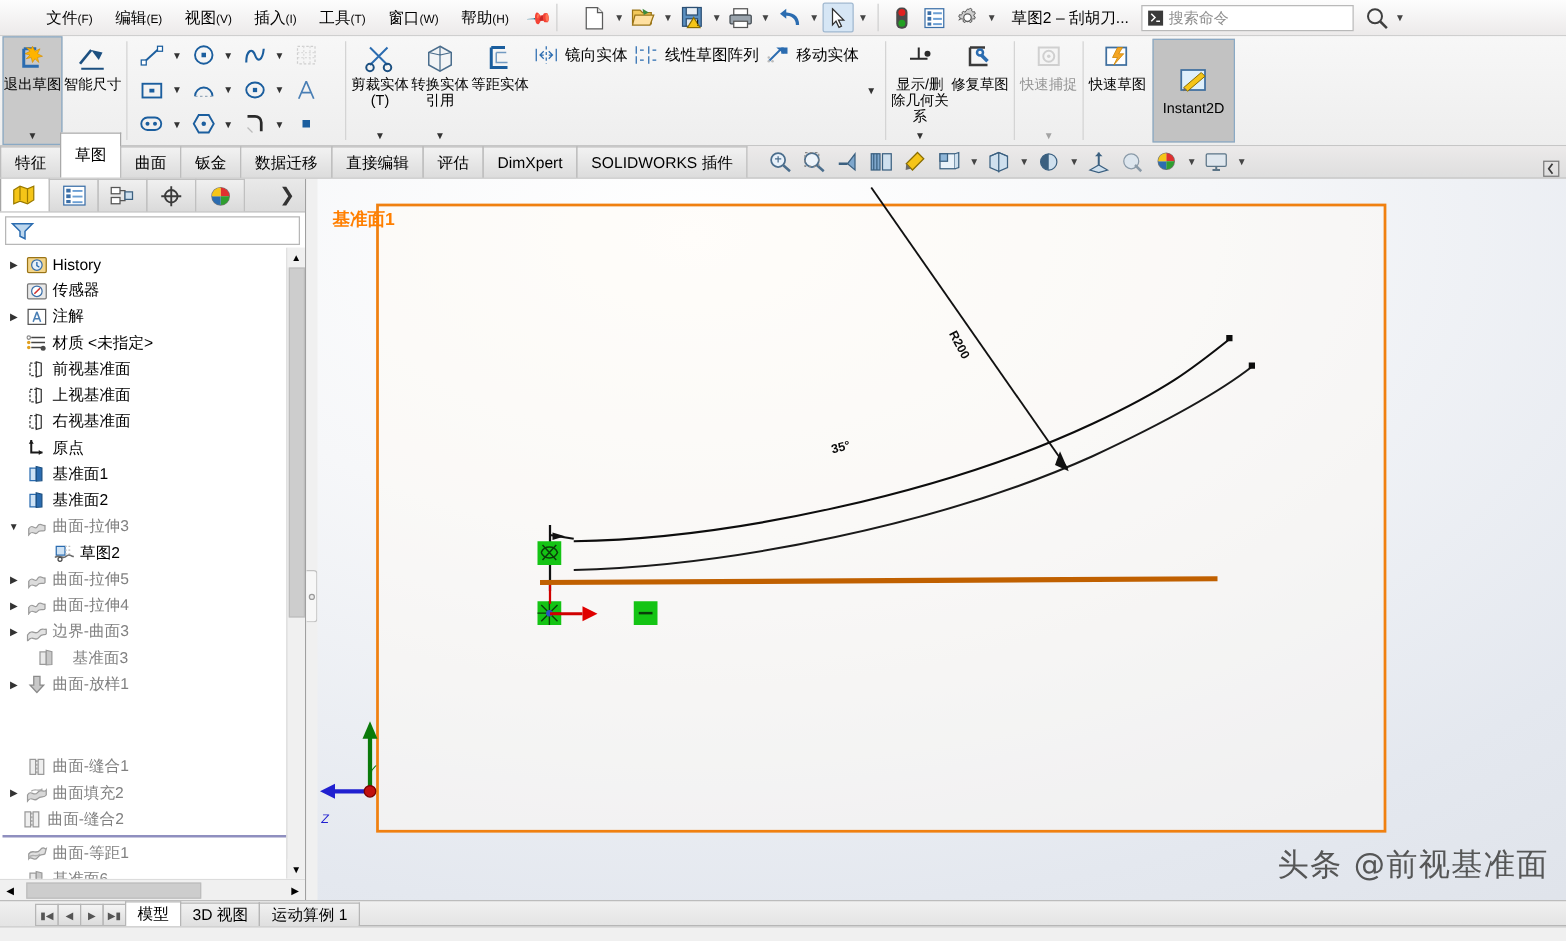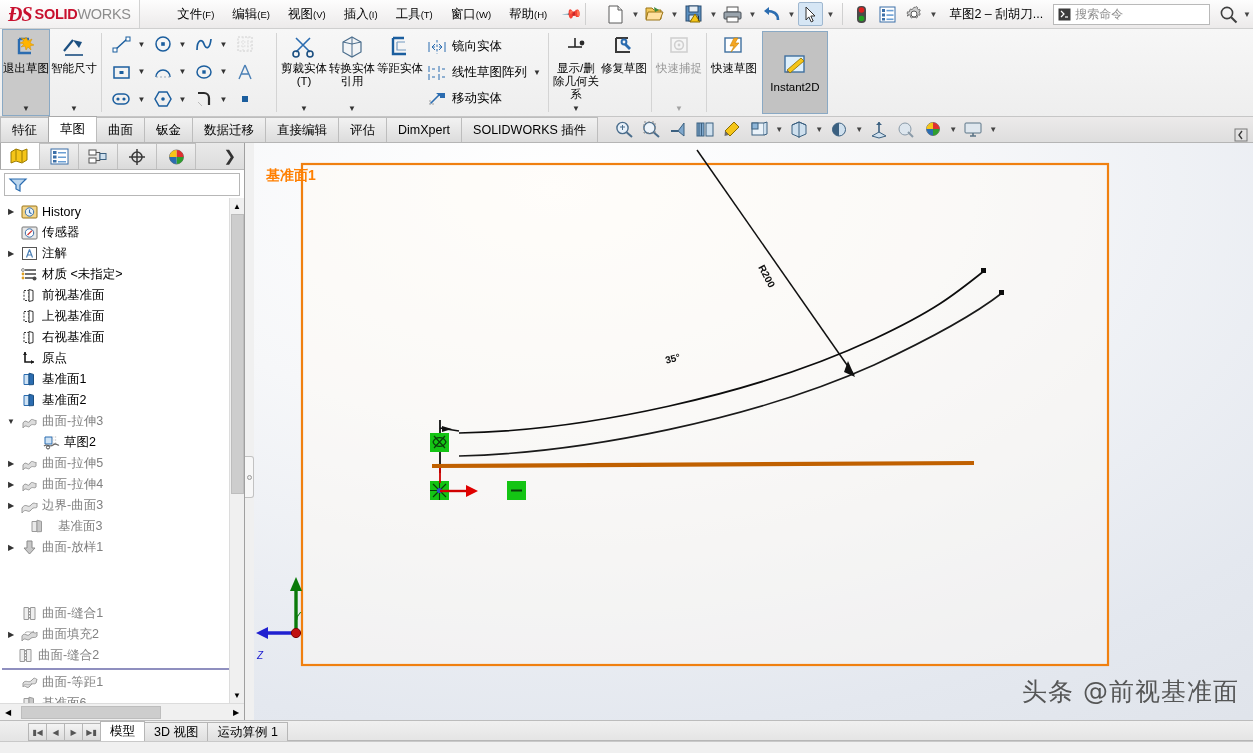--- a/index.html
+++ b/index.html
@@ -74,21 +74,21 @@
   }
   .big-btn .dd { font-size: 8px; color: #333; margin-top: auto; padding-bottom: 2px;}
   .ico { height: 26px; display: flex; align-items: center; justify-content: center; }
   .small-grid { display: grid; grid-template-rows: repeat(3, 1fr); grid-auto-flow: column; align-content: center; padding: 2px 2px;}
   .sm-cell { display: flex; align-items: center; height: 26px; padding: 0 1px; }
   .sm-btn {
     width: 28px; height: 25px; display: flex; align-items: center; justify-content: center;
     border: 1px solid transparent; cursor: default;
   }
   .sm-caret { font-size: 8px; color:#333; width: 11px; text-align:center; cursor: default;}
-  .txt-rows { display: flex; flex-direction: column; justify-content: center; padding: 2px 0; }
+  .txt-rows { display: flex; flex-direction: row; justify-content: center; padding: 2px 0; }
   .txt-row { display: flex; align-items: center; height: 26px; cursor: default; padding-right: 2px;}
   .txt-row .ri { width: 26px; display:flex; align-items:center; justify-content:center;}
   .txt-row .rl { font-size: 12.5px; white-space: nowrap; padding-left: 2px;}
   .grp-caret { display:flex; align-items:center; padding: 0 4px; font-size: 8px; color:#333;}
   .instant2d {
     width: 66px; background: #c2c2c2; border: 1px solid #8aa9c4;
     display: flex; flex-direction: column; align-items: center; justify-content: center;
     margin: 2px 4px; cursor: default;
   }
   .instant2d .lbl { font-size: 11.5px; margin-top: 3px;}
@@ -98,21 +98,21 @@
     height: 26px; min-height:26px; display: flex; align-items: flex-end;
     background: linear-gradient(to bottom,#eceaea,#dedede);
     border-bottom: 1px solid #b5b5b5;
   }
   .ctab {
     height: 25px; padding: 0 11px; display: flex; align-items: center;
     font-size: 12.5px; background: linear-gradient(to bottom,#f2f2f2,#dcdcdc);
     border: 1px solid #bdbdbd; border-bottom: none; margin-right: -1px; cursor: default;
     white-space: nowrap;
   }
-  .ctab.sel { background: #ffffff; height: 26px; border-color: #a9a9a9; }
+  .ctab.sel { background: #ffffff; height: 36px; border-color: #a9a9a9; }
   .view-tools { display: flex; align-items: center; margin-left: 14px; height: 26px; gap:1px; }
   .vt-btn { width:26px; height:24px; display:flex; align-items:center; justify-content:center; border:1px solid transparent; cursor:default;}
   .collapse-arrow { margin-left:auto; margin-right:5px; display:flex; align-items:center; cursor:default;}
 
   
   .bodyrow { flex: 1; display: flex; position: relative; overflow: hidden; background:#f0f0f0;}
 
   
   .fmgr { width: 245px; min-width:245px; display: flex; flex-direction: column; background: #fff; border-right: 1px solid #a0a0a0;}
   .fm-tabs {
@@ -189,24 +189,20 @@
   .btab-fill { flex:1; border-bottom:1px solid #b6b6b6;}
   .statusbar { height: 12px; min-height:12px; background:#f0f0f0; border-top:1px solid #c9c9c9; }
   svg { display:block; }
 </style>
 </head>
 <body>
 
 <div id="app">
 
   <div class="titlebar">
-    <div class="logo">
-      <span class="logo-ds">ÐS</span>
-      <span class="logo-sw">SOLID<span class="lite">WORKS</span></span>
-    </div>
 
     <div class="menubar">
       <div class="menu-item"><span>文件</span><span class="mn">(F)</span></div>
       <div class="menu-item"><span>编辑</span><span class="mn">(E)</span></div>
       <div class="menu-item"><span>视图</span><span class="mn">(V)</span></div>
       <div class="menu-item"><span>插入</span><span class="mn">(I)</span></div>
       <div class="menu-item"><span>工具</span><span class="mn">(T)</span></div>
       <div class="menu-item"><span>窗口</span><span class="mn">(W)</span></div>
       <div class="menu-item"><span>帮助</span><span class="mn">(H)</span></div>
       <div class="pin-icon">📌</div>

